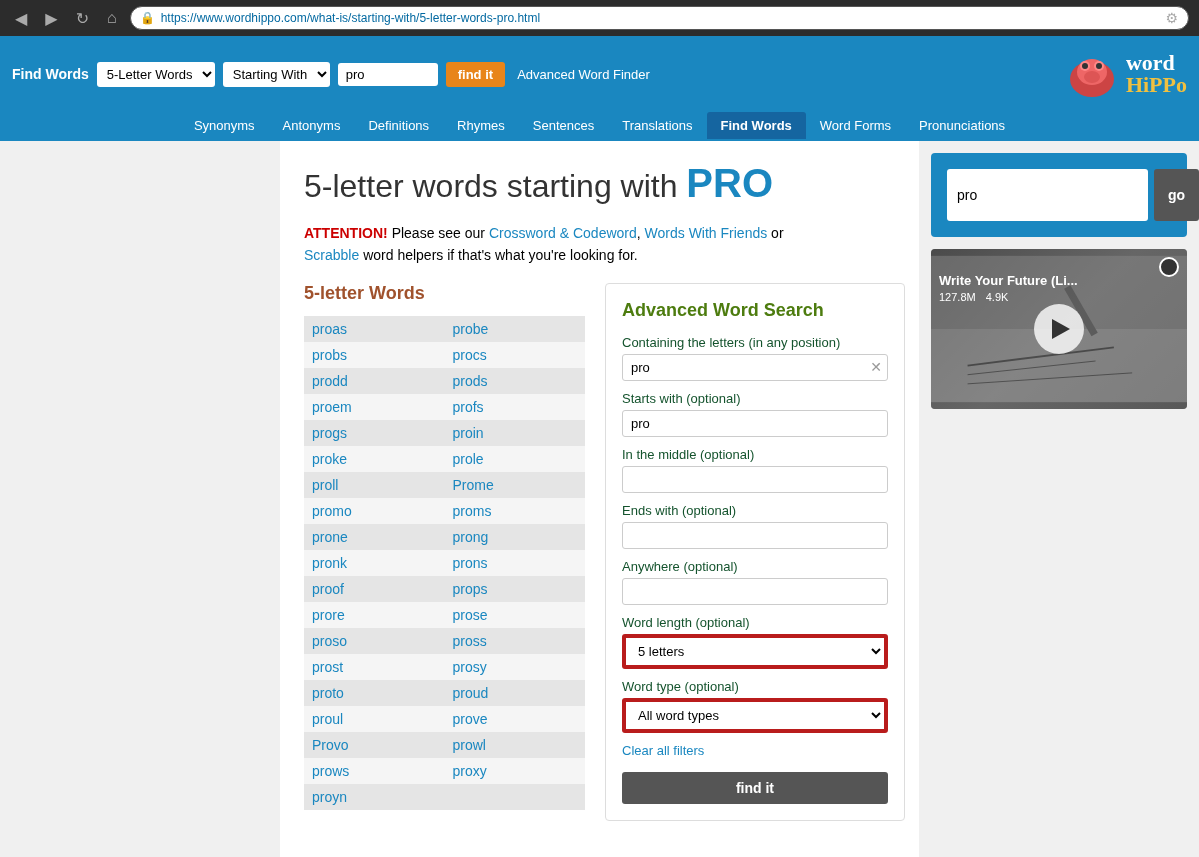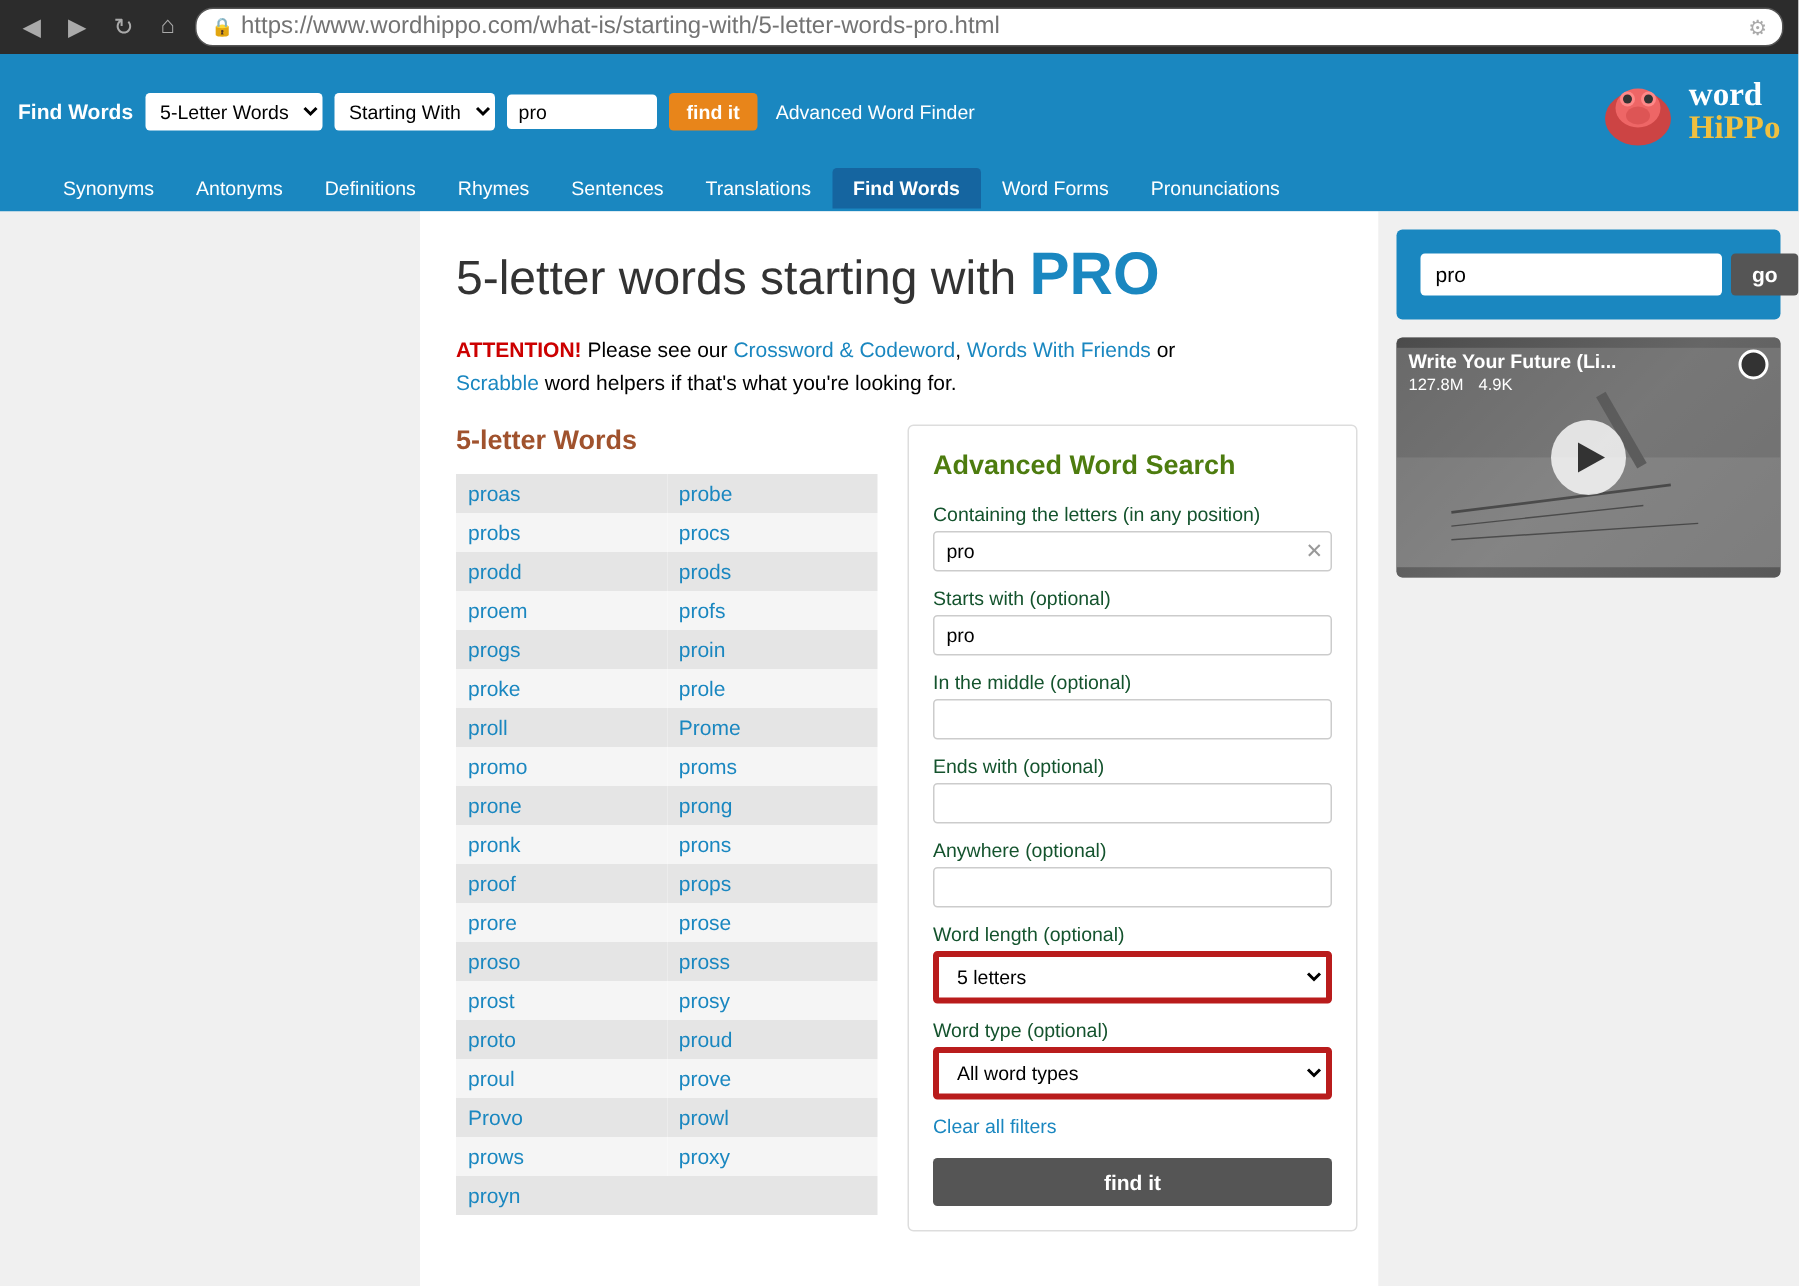--- a/index.html
+++ b/index.html
@@ -27,21 +27,21 @@
       background: #fff;
       border: 1px solid #555;
       border-radius: 12px;
       padding: 3px 10px;
       font-size: 12px;
       color: #333;
       display: flex;
       align-items: center;
       gap: 5px;
     }
-    .browser-url-text { color: #737373; font-size: 16px; }
+    .browser-url-text { color: #0369a1; font-size: 12px; }
     .browser-ext-icon { margin-left: auto; color: #aaa; font-size: 14px; }
 
     
     .top-nav {
       background: #1a87c0;
       padding: 8px 12px;
       display: flex;
       align-items: center;
       gap: 8px;
     }
@@ -81,20 +81,21 @@
       align-items: center;
     }
 
     
     .secondary-nav {
       background: #1a87c0;
       display: flex;
       gap: 0;
       padding: 0 28px;
       padding-bottom: 2px;
+      justify-content: center;
     }
     .nav-item {
       padding: 6px 14px;
       color: #fff;
       font-size: 13px;
       cursor: pointer;
       border-radius: 3px 3px 0 0;
       text-decoration: none;
     }
     .nav-item.active { background: #1565a0; font-weight: bold; }
@@ -276,21 +277,21 @@
       flex: 1;
       padding: 6px 10px;
       border: none;
       border-radius: 3px;
       font-size: 14px;
     }
     .words-starting-go {
       background: #555;
       color: #fff;
       border: none;
-      padding: 6px 14px;
+      padding: 18px 14px;
       border-radius: 3px;
       font-size: 14px;
       font-weight: bold;
       cursor: pointer;
     }
 
     
     .video-thumb {
       background: #222;
       border-radius: 4px;
@@ -321,21 +322,21 @@
     .video-play-icon {
       width: 0;
       height: 0;
       border-style: solid;
       border-width: 10px 0 10px 18px;
       border-color: transparent transparent transparent #333;
       margin-left: 3px;
     }
     .video-info {
       position: absolute;
-      top: 8px;
+      top: 24px;
       left: 8px;
       z-index: 3;
       color: #fff;
       font-size: 12px;
     }
     .video-info-title { font-weight: bold; font-size: 13px; }
     .video-stats {
       display: flex;
       gap: 10px;
       margin-top: 3px;

